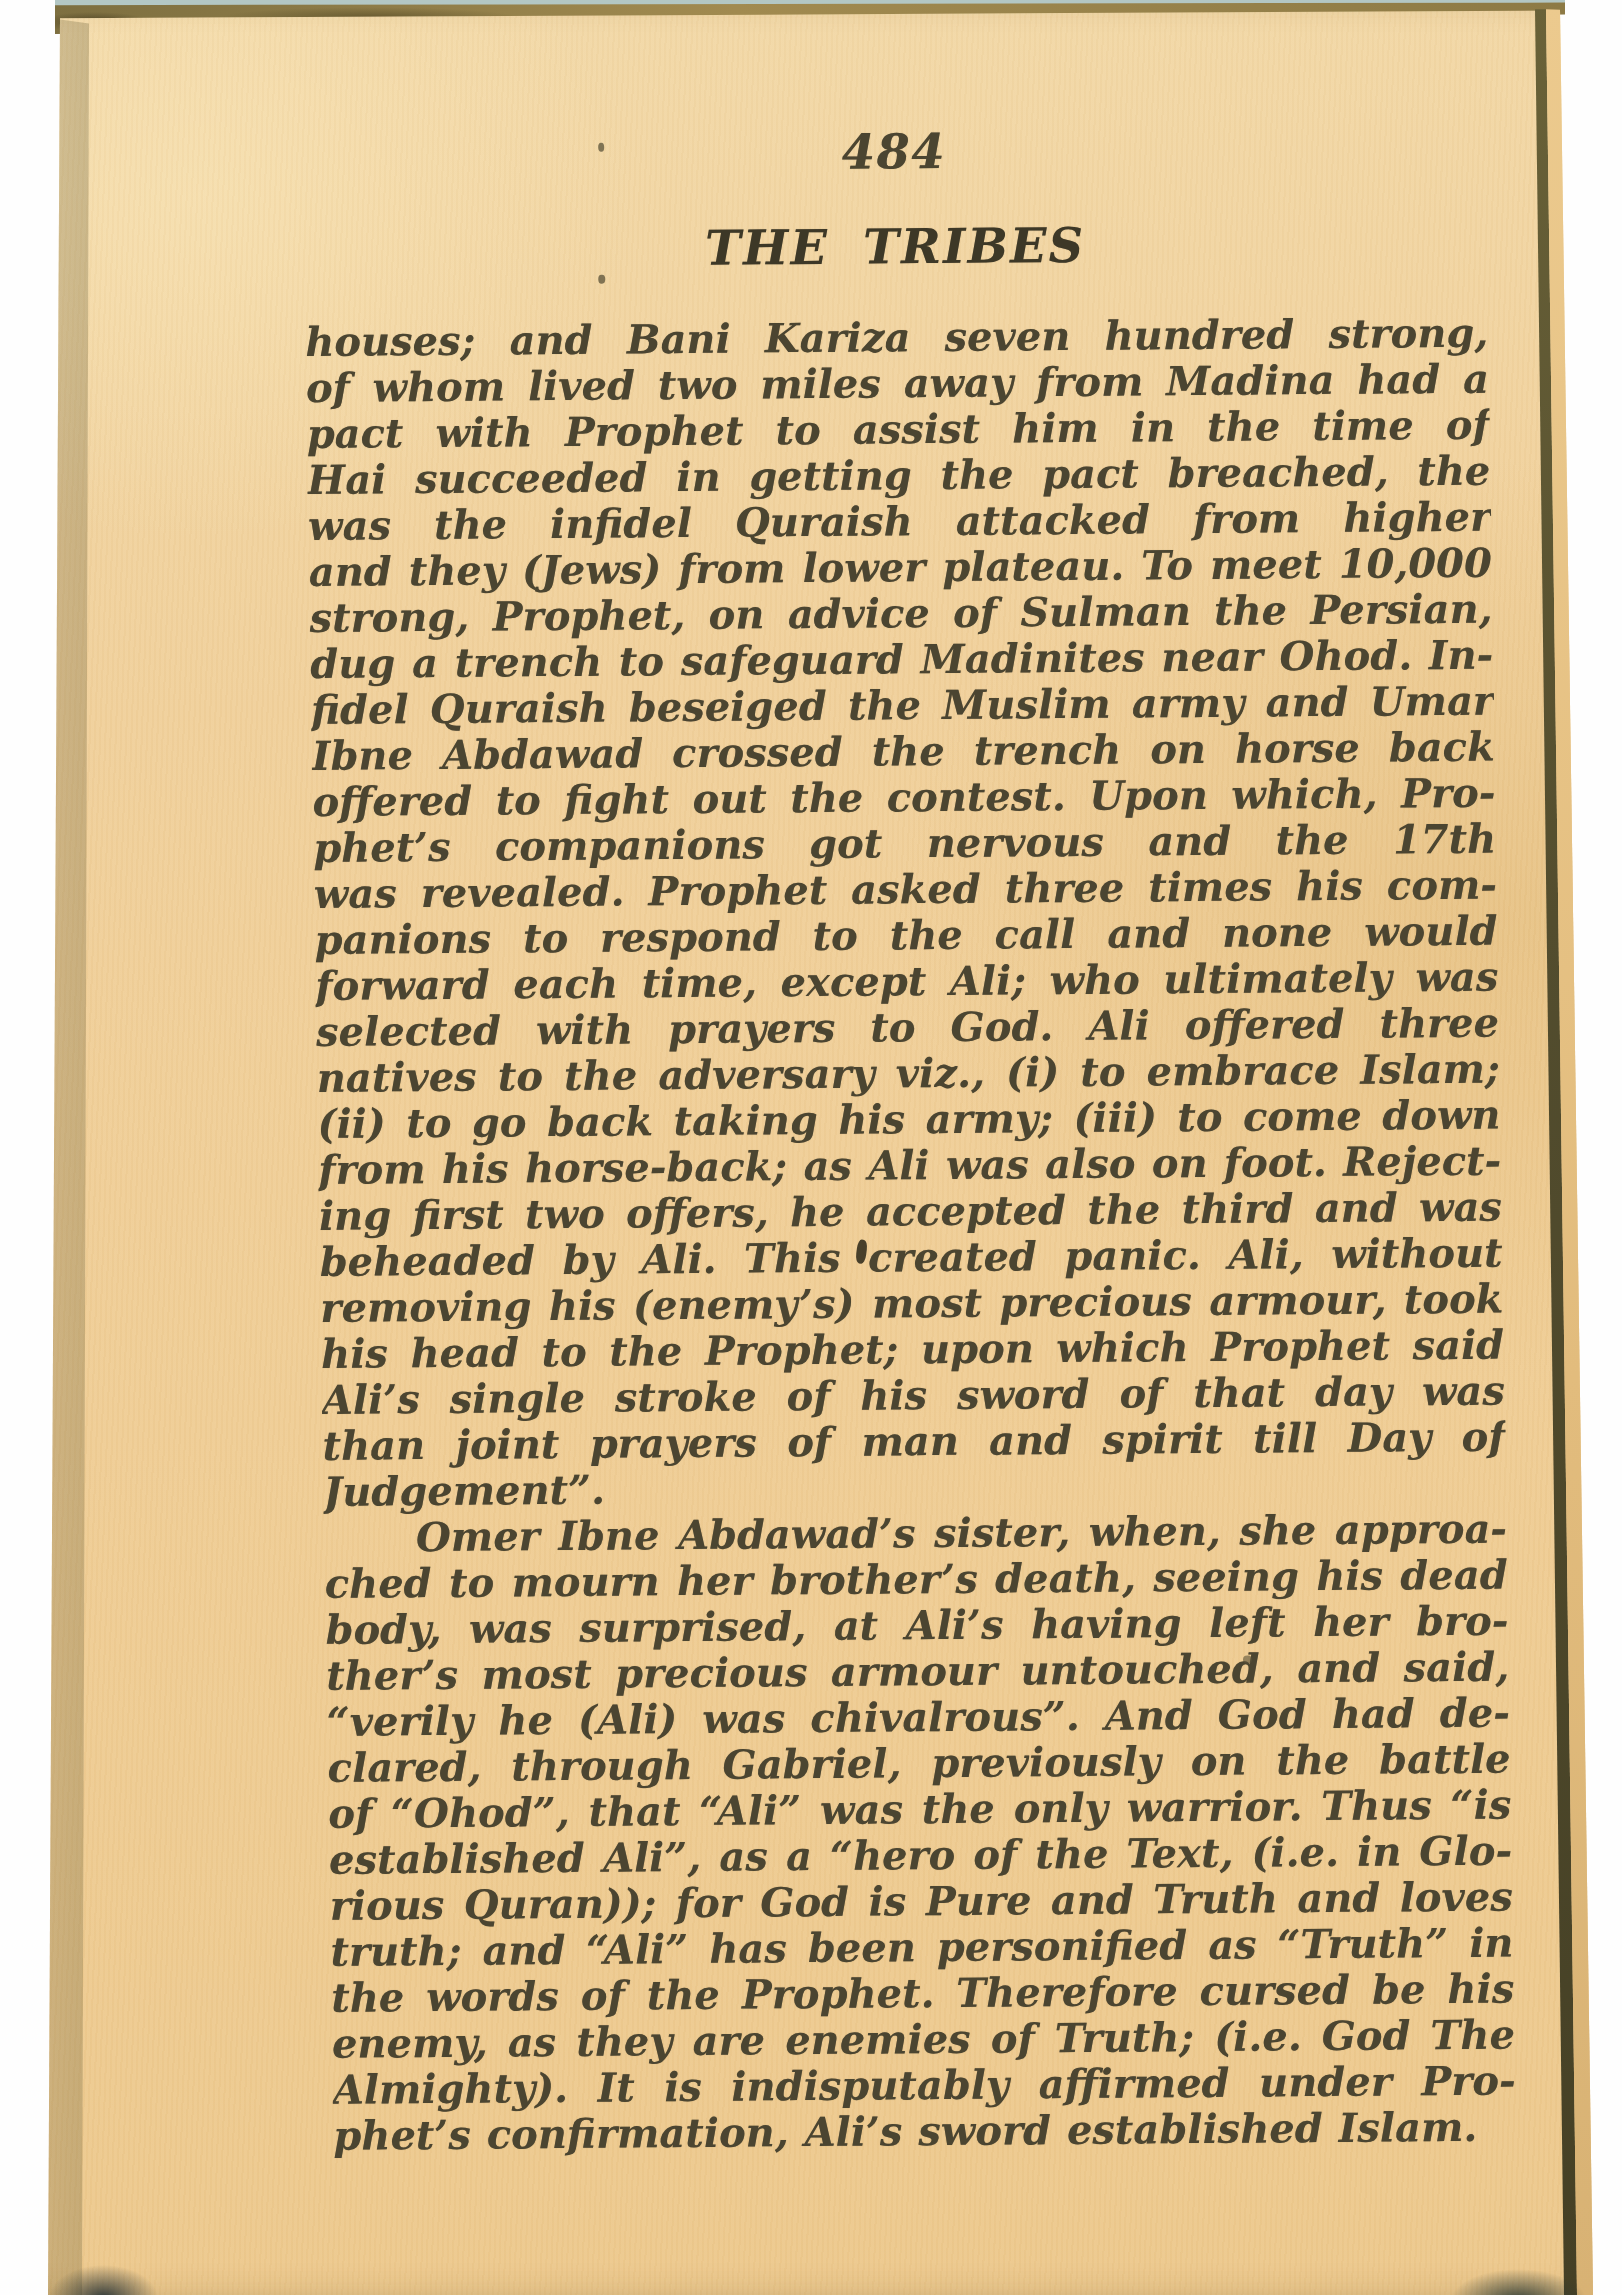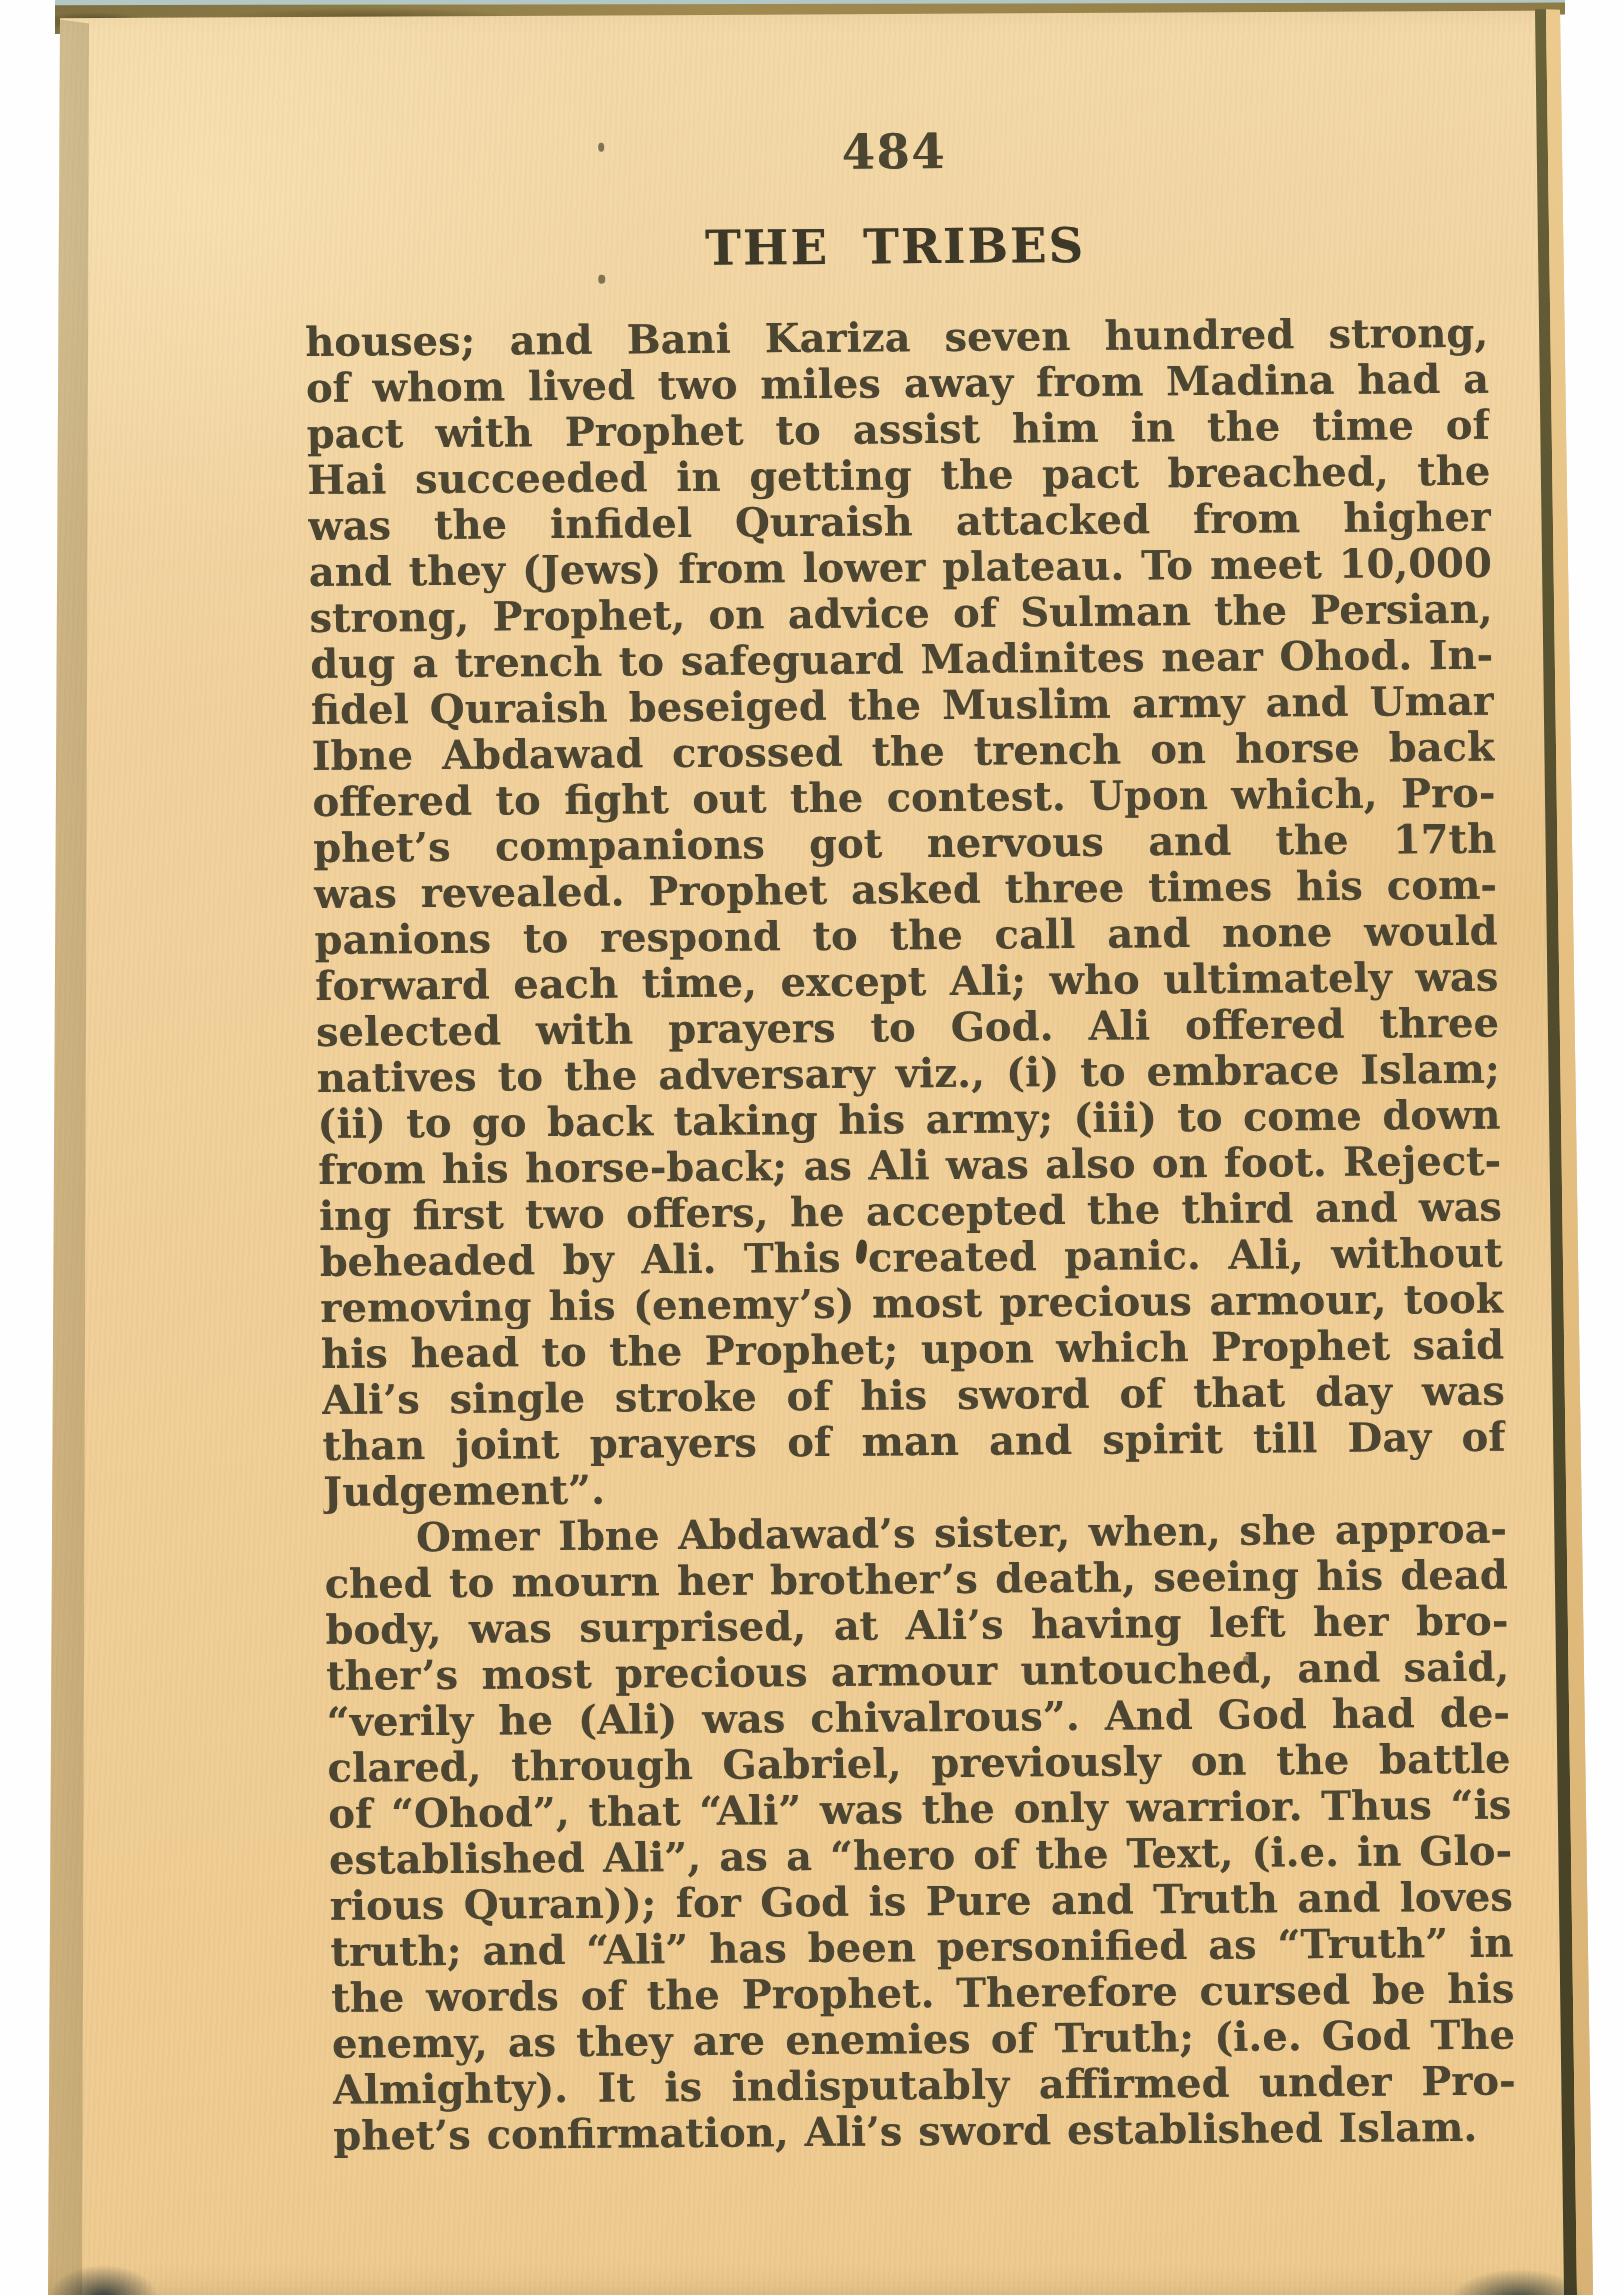--- a/index.html
+++ b/index.html
@@ -1,21 +1,21 @@
 <!DOCTYPE html>
 <html style="--backdrop: #fefefe; --top_strip: #b3c7c4; --paper: #f0d09c; --ink: #4b4531; --heading_ink: #3d3827; --page_edge: #6b6236; --gutter: #534d2e; --under_page: #e2bc7d; --corner_blob: #2a3436;font-size:10.5px"><head>
 <meta charset="utf-8">
 <style>
   html,body{margin:0;padding:0;}
   body{
     width:1622px;height:2295px;position:relative;overflow:hidden;
     background:var(--backdrop,#fefefe);
     font-family:"DejaVu Serif","Liberation Serif",serif;
   }
-  .scan{position:absolute;inset:0;}
+  .scan{position:absolute;inset:0;font-style:italic;}
 
   
   .scanner-strip{
     position:absolute;left:55px;top:0;width:1510px;height:9.2px;
     background:var(--top_strip,#b3c7c4);
   }
 
   
   .top-band{
     position:absolute;left:55px;top:0;width:1510px;height:46px;

